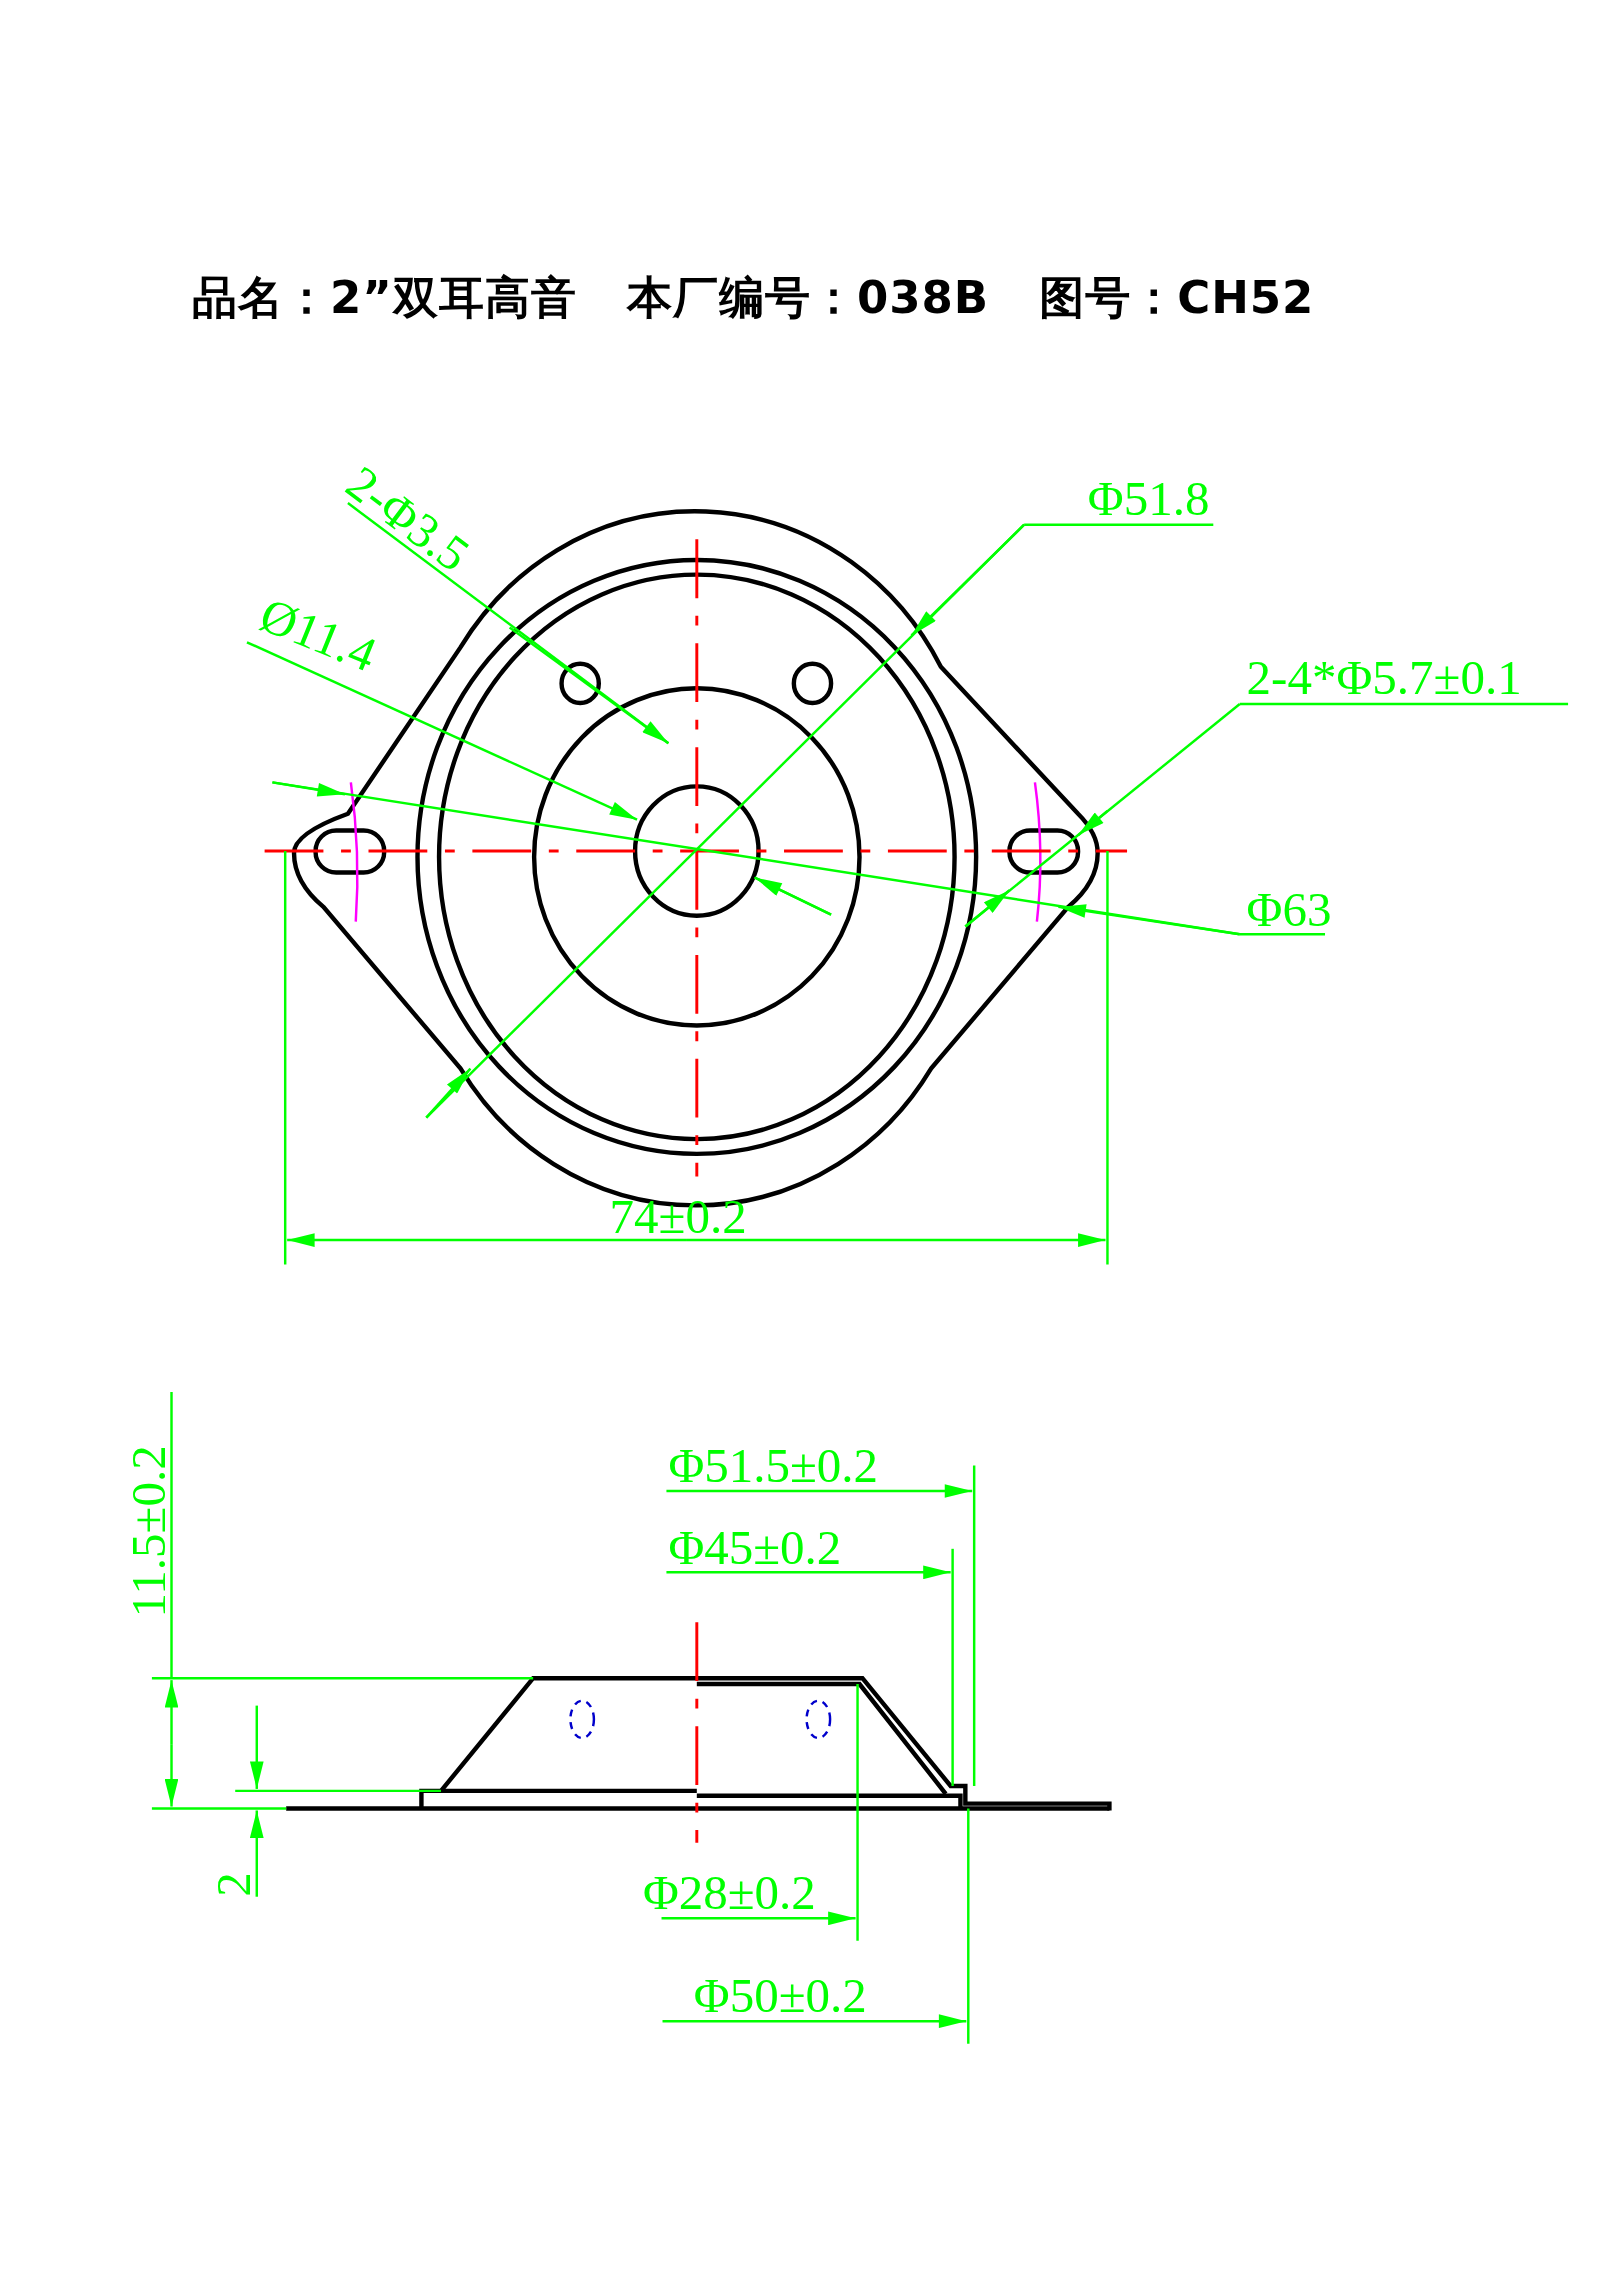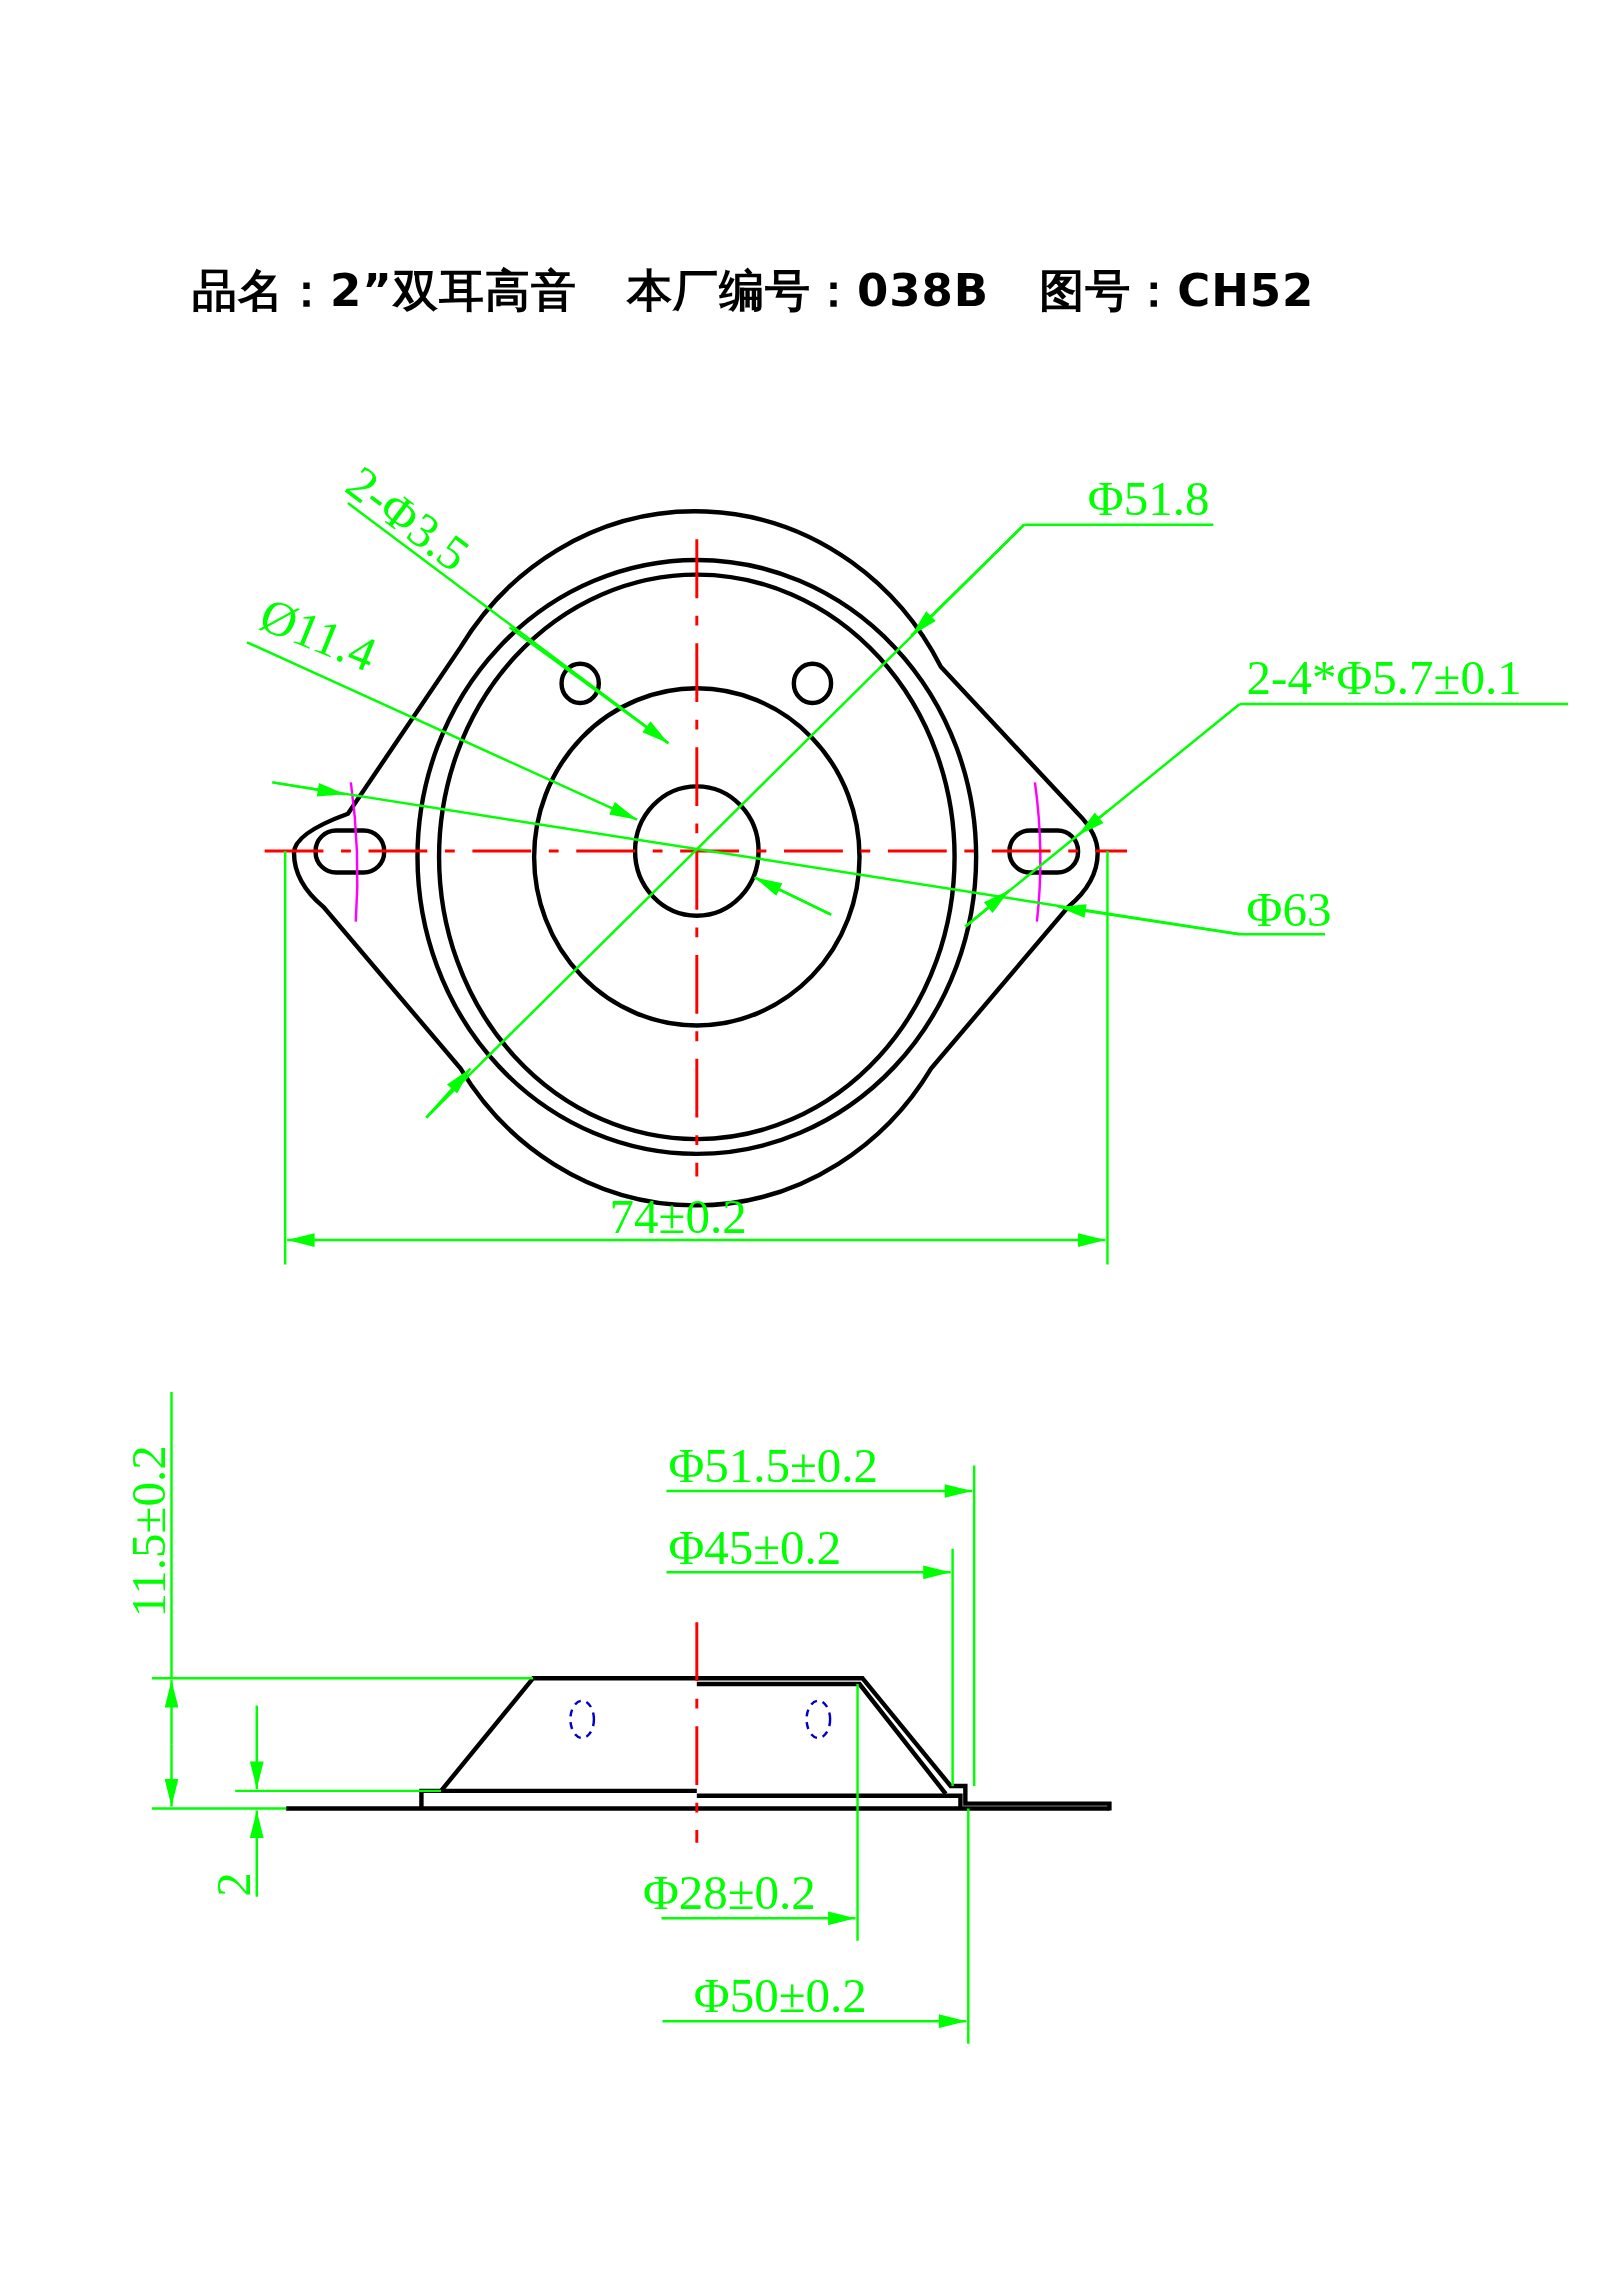--- a/index.html
+++ b/index.html
@@ -1,18 +1,18 @@
 <!DOCTYPE html>
 <html><head>
 <meta charset="utf-8">
 <style>
   html, body { margin:0; padding:0; background:#ffffff; }
   body { width:1621px; height:2293px; position:relative; overflow:hidden; }
   .title {
-    position:absolute; left:192px; top:261px; width:1274px;
+    position:absolute; left:192px; top:268px; width:1274px;
     font-family:"DejaVu Sans", sans-serif; font-weight:bold; font-size:45px;
     color:#000; white-space:pre; letter-spacing:1px;
   }
   .title span { margin-right:0; }
   svg.drawing { position:absolute; left:0; top:0; width:1621px; height:2293px; }
   .dim { font-family:"Liberation Serif","DejaVu Serif", serif; fill:#00ff00; font-size:50px; }
   .outline { stroke:#000; stroke-width:4.5; fill:none; }
   .center { stroke:#ff0000; stroke-width:3; fill:none; }
   .dash { stroke-dasharray:60 18 10 18; }
   .green { stroke:#00ff00; stroke-width:2.5; fill:none; }

